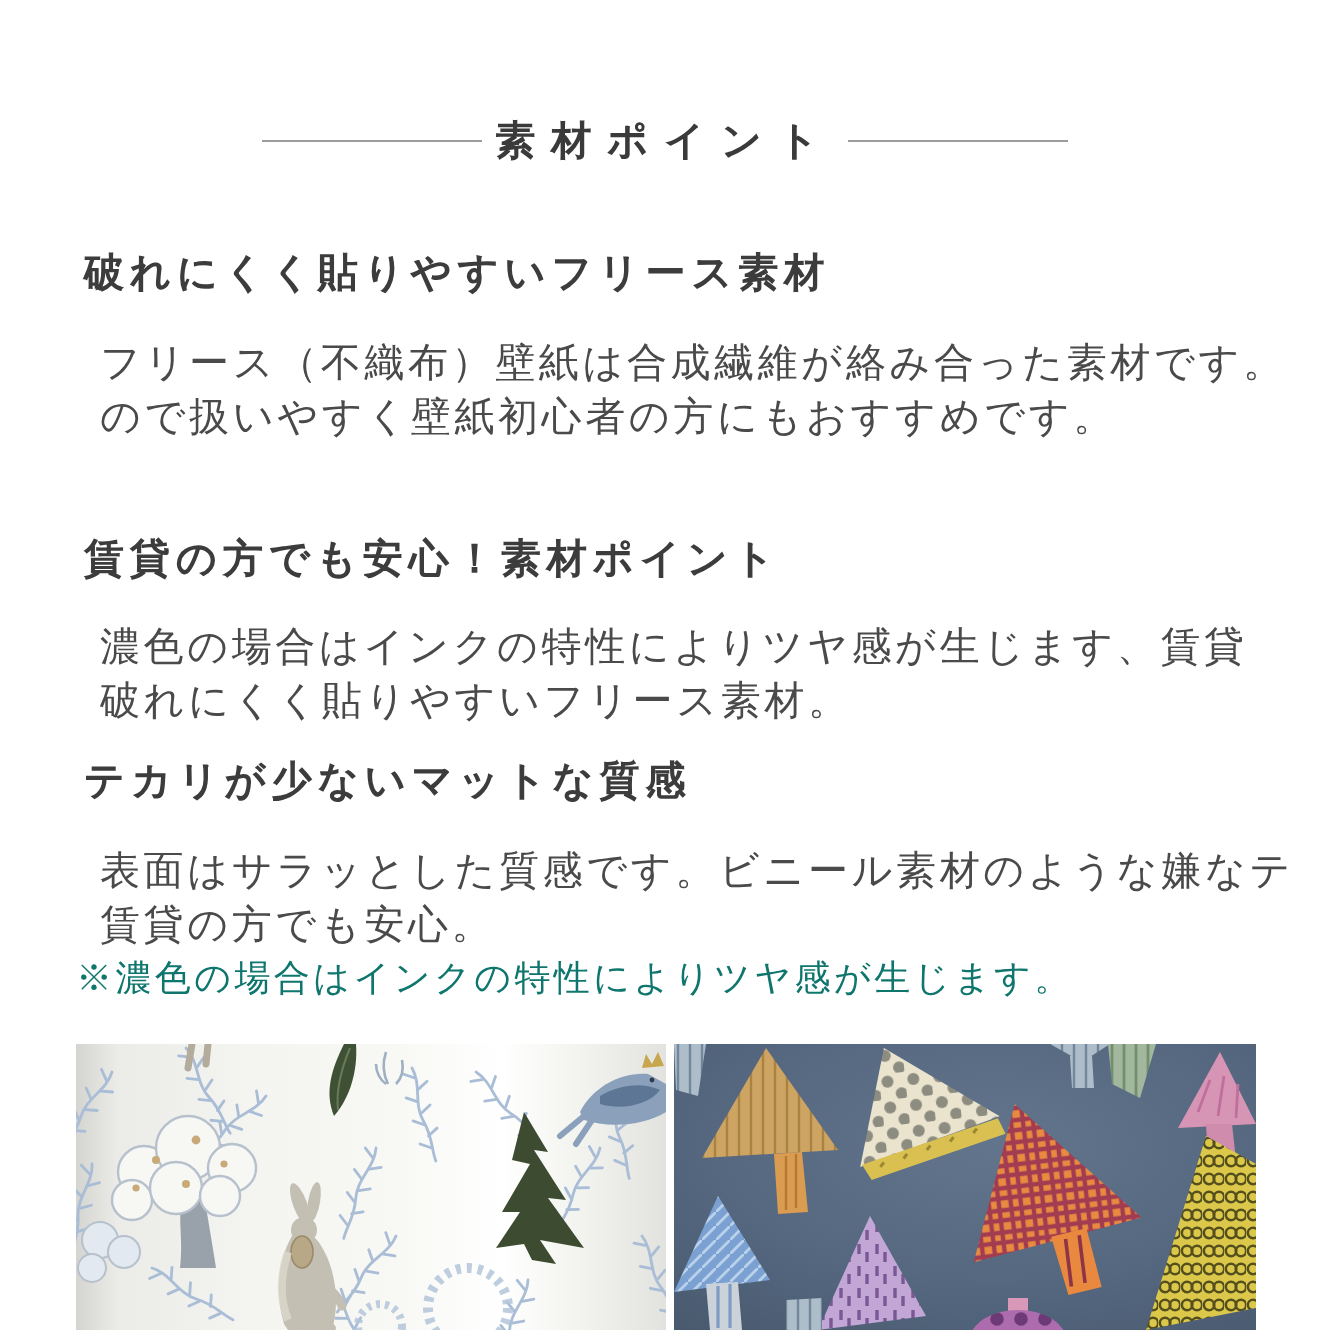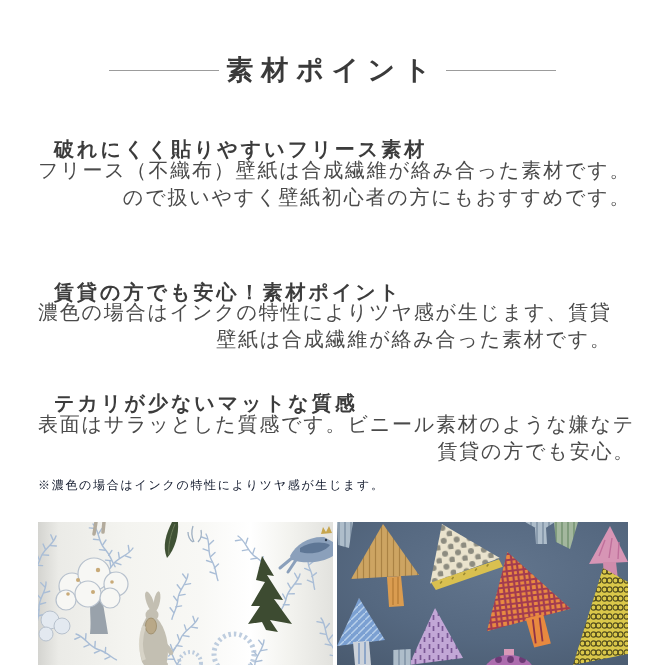--- a/index.html
+++ b/index.html
@@ -1,32 +1,32 @@
 <!DOCTYPE html>
 <html><head>
 <meta charset="utf-8">
 <style>
   html,body{margin:0;padding:0;background:#ffffff;}
   .page{position:relative;width:665px;height:665px;background:#ffffff;overflow:hidden;
         font-family:"Liberation Sans",sans-serif;}
   .title-row{position:absolute;top:54px;left:0;width:665px;height:32px;
              display:flex;align-items:center;justify-content:center;gap:7px;}
   .rule{width:110px;height:1px;background:#9c9c9c;}
-  .page-title{margin:0;font-size:27px;font-weight:600;letter-spacing:8px;
+  .page-title{margin:0;font-size:20px;font-weight:600;letter-spacing:8px;
               color:#3a3a3a;white-space:nowrap;}
-  h2.sec-h{position:absolute;left:38px;margin:16px;font-size:20px;font-weight:600;
+  h2.sec-h{position:absolute;left:38px;margin:4px;font-size:20px;font-weight:600;
            letter-spacing:3px;color:#3c3c3c;white-space:nowrap;line-height:26px;}
-  p.sec-b{position:absolute;left:38px;margin:0;font-size:20px;font-weight:400;
-          letter-spacing:1.8px;line-height:27.3px;color:#4a4a4a;text-align:right;}
+  p.sec-b{position:absolute;left:38px;margin:12px;font-size:20px;font-weight:400;
+          letter-spacing:1.8px;line-height:27.3px;color:#4a4a4a;}
   p.sec-b span{display:block;white-space:nowrap;}
   .h1{top:120px}.b1{top:157px}
   .h2x{top:263px}.b2{top:299px}
   .h3x{top:374px}.b3{top:411px}
-  .note{position:absolute;left:38px;top:477px;margin:0;font-size:12px;
-        letter-spacing:1.7px;color:#0f172a;white-space:nowrap;text-align:center;}
+  .note{position:absolute;left:38px;top:477px;margin:0;font-size:18px;
+        letter-spacing:1.7px;color:#0f766e;white-space:nowrap;text-align:center;}
   .images{position:absolute;left:38px;top:522px;width:590px;height:143px;
           display:flex;gap:4px;}
   svg.photo{display:block;flex:none;}
 </style>
 </head>
 <body>
 
 <div class="page">
 
   <div class="title-row">
@@ -37,21 +37,21 @@
 
   <h2 class="sec-h h1">破れにくく貼りやすいフリース素材</h2>
   <p class="sec-b b1">
     <span>フリース（不織布）壁紙は合成繊維が絡み合った素材です。</span>
     <span>ので扱いやすく壁紙初心者の方にもおすすめです。</span>
   </p>
 
   <h2 class="sec-h h2x">賃貸の方でも安心！素材ポイント</h2>
   <p class="sec-b b2">
     <span>濃色の場合はインクの特性によりツヤ感が生じます、賃貸</span>
-    <span>壁紙は合成繊維が絡み合った素材です。</span>
+    <span>破れにくく貼りやすいフリース素材。</span>
   </p>
 
   <h2 class="sec-h h3x">テカリが少ないマットな質感</h2>
   <p class="sec-b b3">
     <span>表面はサラッとした質感です。ビニール素材のような嫌なテ</span>
     <span>賃貸の方でも安心。</span>
   </p>
 
   <p class="note">※濃色の場合はインクの特性によりツヤ感が生じます。</p>
 

